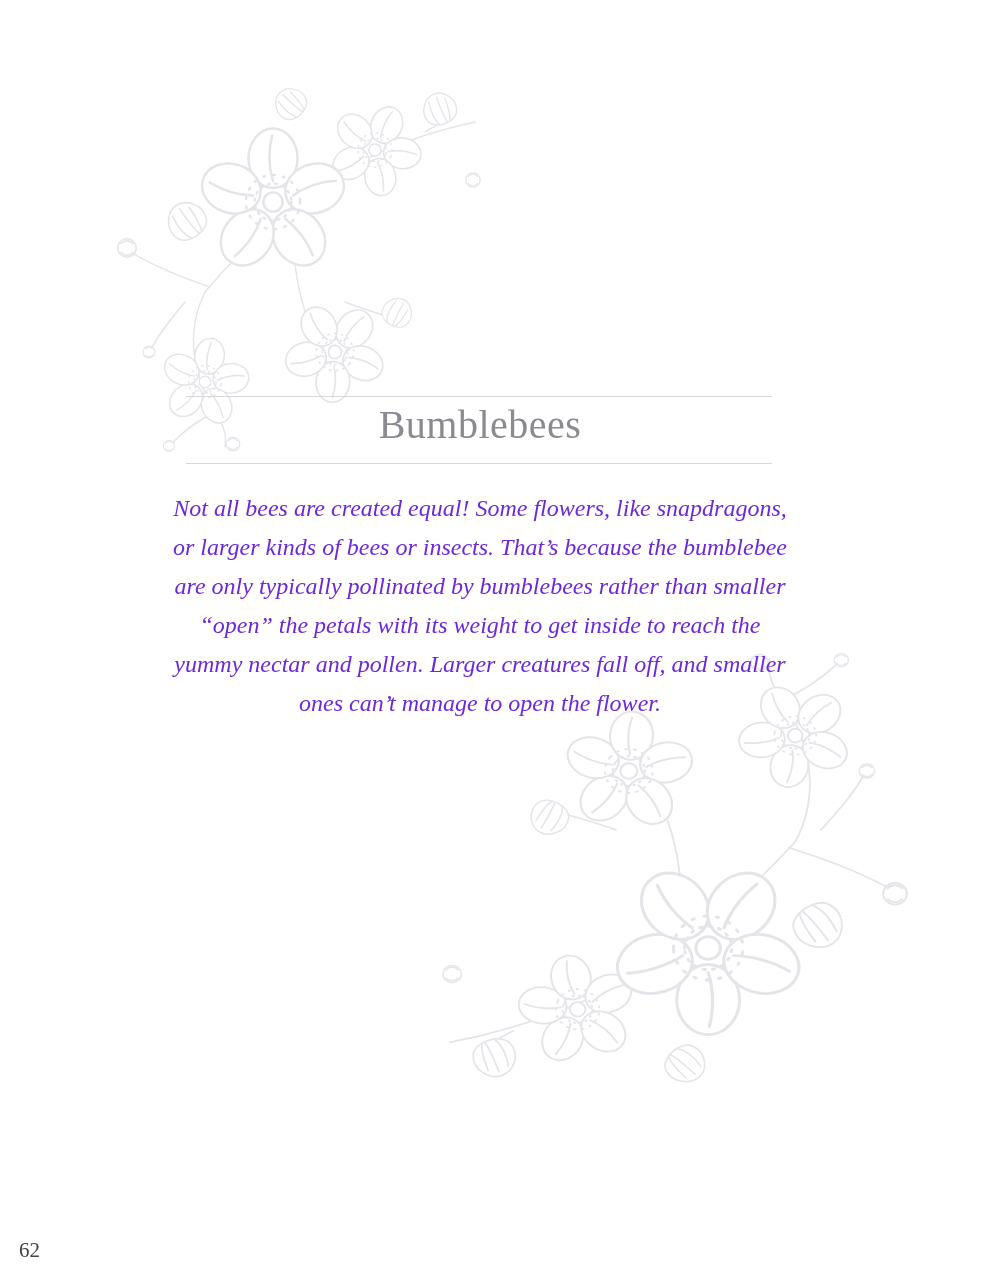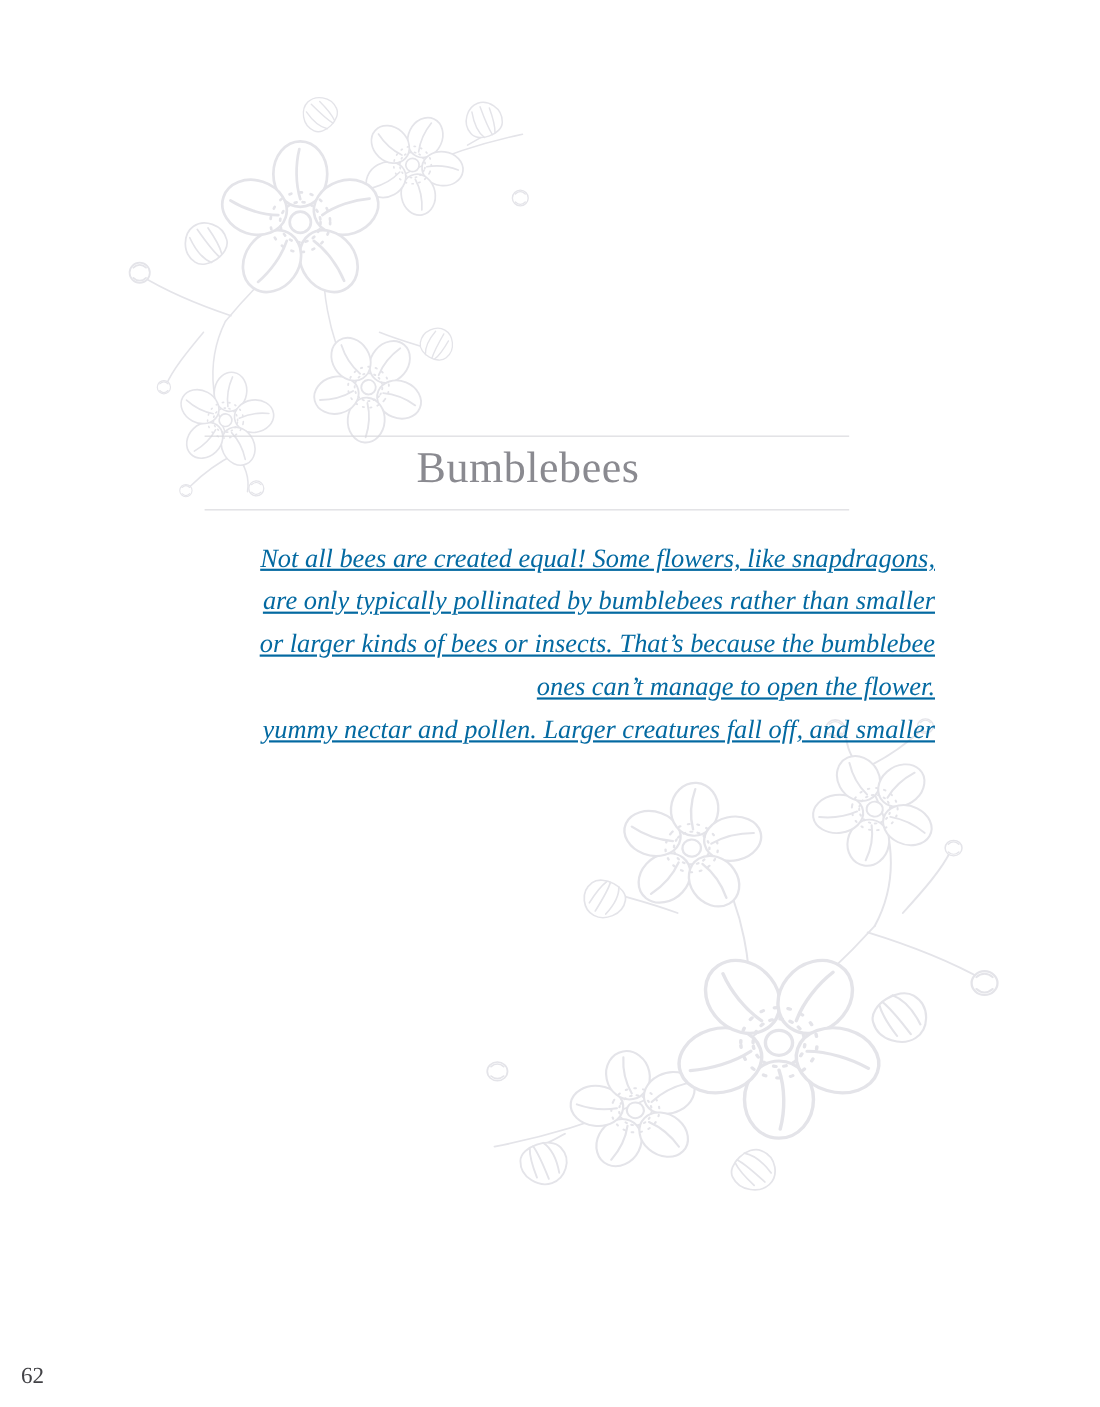--- a/index.html
+++ b/index.html
@@ -45,27 +45,26 @@
     font-size: 40px;
     line-height: 48px;
     letter-spacing: 0.5px;
     color: #8a8a90;
   }
   .body-text {
     position: absolute;
     left: 110px;
     top: 489px;
     width: 740px;
-    text-align: right;
+    text-align: center;
     font-family: "Liberation Serif", serif;
     font-style: italic;
     font-size: 24px;
     line-height: 39px;
-    color: #0369a1;
-    text-decoration: underline;
+    color: #6d28d9;
   }
   .body-line { white-space: nowrap; }
   .page-number {
     position: absolute;
     left: 19px;
     top: 1238px;
     font-family: "Liberation Serif", serif;
     font-size: 21px;
     color: #424246;
   }
@@ -139,21 +138,22 @@
   </svg>
 
   <div class="rule rule-top"></div>
 
   <h1 class="title">Bumblebees</h1>
 
   <div class="rule rule-bottom"></div>
 
   <div class="body-text">
     <div class="body-line">Not all bees are created equal! Some flowers, like snapdragons,</div>
+    <div class="body-line">or larger kinds of bees or insects. That’s because the bumblebee</div>
     <div class="body-line">are only typically pollinated by bumblebees rather than smaller</div>
-    <div class="body-line">or larger kinds of bees or insects. That’s because the bumblebee</div>
+    <div class="body-line">“open” the petals with its weight to get inside to reach the</div>
+    <div class="body-line">yummy nectar and pollen. Larger creatures fall off, and smaller</div>
     <div class="body-line">ones can’t manage to open the flower.</div>
-    <div class="body-line">yummy nectar and pollen. Larger creatures fall off, and smaller</div>
   </div>
 
   <div class="page-number">62</div>
 
 </div>
 
 </body></html>

